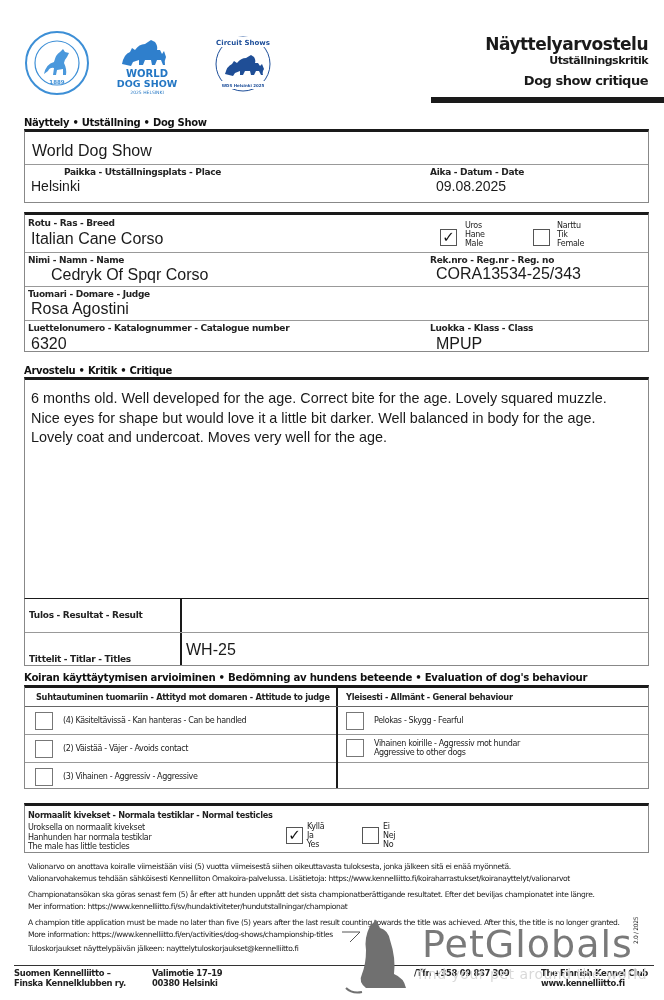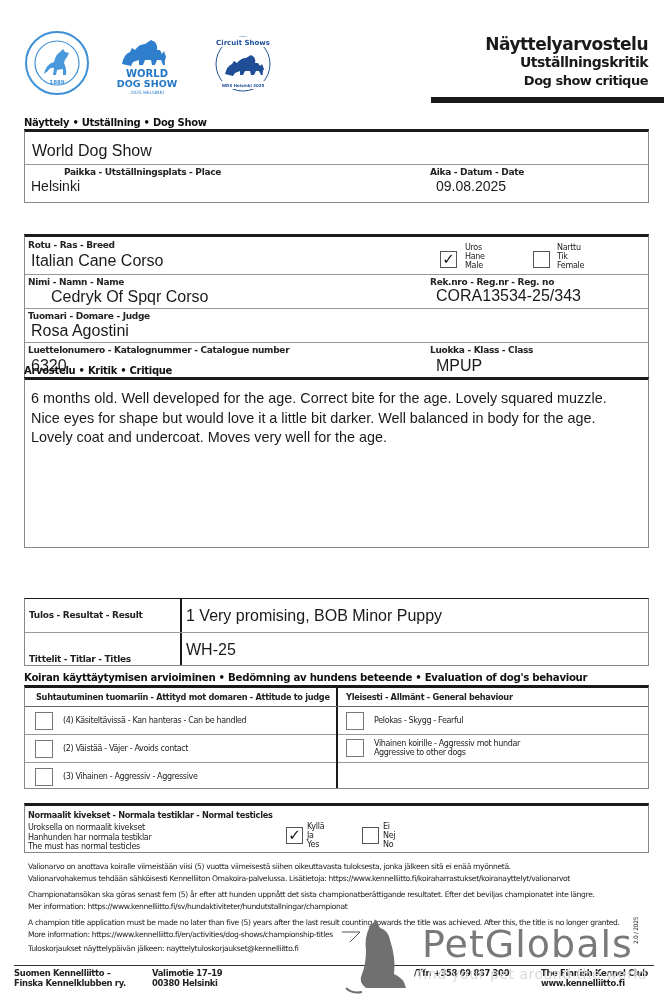--- a/index.html
+++ b/index.html
@@ -45,35 +45,35 @@
     <circle cx="33" cy="30" r="27" fill="none" stroke="#1e4f9a" stroke-width="1"></circle>
     <rect x="6" y="3" width="54" height="10" fill="#fff"></rect>
     <text x="33" y="11" font-size="7" text-anchor="middle" fill="#1e4f9a" font-family="DejaVu Sans, sans-serif" font-weight="bold">Circuit Shows</text>
     <path d="M15 40 q2-8 7-10 l2-3 l3 2 q4-5 9-5 l5-3 l3 2 q2 3 1 6 l3 0 l2 3 l2-2 l2 5 q-2 3-1 6 l-2 0 l-2-4 l-3 0 l-2 4 l-3 0 l-1-4 l-5 0 l-2 4 l-3 0 l0-4 l-5 2 l-2 3 z" fill="#1f4e96"></path>
     <rect x="10" y="47" width="46" height="8" fill="#fff"></rect>
     <text x="33" y="53" font-size="4" text-anchor="middle" fill="#1e4f9a" font-family="DejaVu Sans, sans-serif" font-weight="bold">WDS Helsinki 2025</text>
   </svg>
 </div>
 
 <div class="abs title-main" style="right:16px; top:34px; font-size:17px;">Näyttelyarvostelu</div>
-<div class="abs title-main" style="right:16px; top:54px; font-size:14px;margin-left:36px;">Utställningskritik</div>
+<div class="abs title-main" style="right:16px; top:54px; font-size:11px;margin-left:36px;">Utställningskritik</div>
 <div class="abs title-main" style="right:16px; top:73px; font-size:13px;">Dog show critique</div>
 <div class="abs" style="left:431px; top:97px; width:233px; height:6px; background:#1a1a1a;"></div>
 
 <div class="sect" style="left:24px; top:117px;">Näyttely • Utställning • Dog Show</div>
 <div class="box topbar" style="left:24px; top:129px; width:625px; height:74px;">
   <div class="val" style="position:absolute; left:7px; top:10px; font-size:16px;">World Dog Show</div>
   <div class="hline" style="left:0; right:0; top:32px;"></div>
   <div class="lbl" style="position:absolute; left:3px; top:35px;margin-left:36px;">Paikka - Utställningsplats - Place</div>
   <div class="val" style="position:absolute; left:6px; top:46px; font-size:14px;">Helsinki</div>
   <div class="lbl" style="position:absolute; left:405px; top:35px;">Aika - Datum - Date</div>
   <div class="val" style="position:absolute; left:411px; top:46px; font-size:14px;">09.08.2025</div>
 </div>
 
-<div class="box topbar" style="left:24px; top:234px; width:625px; height:161px;">
+<div class="box topbar" style="left:24px; top:212px; width:625px; height:140px;">
 
   <div class="lbl" style="position:absolute; left:3px; top:3px;">Rotu - Ras - Breed</div>
   <div class="val" style="position:absolute; left:6px; top:15px;">Italian Cane Corso</div>
 
   <div class="chk" style="left:415px; top:14px;">✓</div>
   <div class="small" style="position:absolute; left:440px; top:6px;">
     <div>Uros</div>
       <div>Hane</div>
       <div>Male</div>
   </div>
@@ -98,28 +98,27 @@
 
   <div class="hline" style="left:0; right:0; top:105px;"></div>
 
   <div class="lbl" style="position:absolute; left:3px; top:108px;">Luettelonumero - Katalognummer - Catalogue number</div>
   <div class="val" style="position:absolute; left:6px; top:120px;">6320</div>
   <div class="lbl" style="position:absolute; left:405px; top:108px;">Luokka - Klass - Class</div>
   <div class="val" style="position:absolute; left:411px; top:120px;">MPUP</div>
 </div>
 
 <div class="sect" style="left:24px; top:365px;">Arvostelu • Kritik • Critique</div>
-<div class="box topbar" style="left:24px; top:377px; width:625px; height:171px;">
+<div class="box topbar" style="left:24px; top:377px; width:625px; height:222px;">
   <div style="position:absolute; left:6px; top:9px; right:10px; font-family:'Liberation Sans', sans-serif; font-size:14.4px; line-height:19.5px; color:#1a1a1a;">6 months old. Well developed for the age. Correct bite for the age. Lovely squared muzzle. Nice eyes for shape but would love it a little bit darker. Well balanced in body for the age. Lovely coat and undercoat. Moves very well for the age.</div>
 </div>
 
 <div class="box" style="left:24px; top:598px; width:625px; height:68px; border-top:1px solid #1a1a1a;">
   <div class="vline" style="left:155px; top:0; bottom:0;"></div>
   <div class="lbl" style="position:absolute; left:4px; top:11px;">Tulos - Resultat - Result</div>
-  <div class="val" style="position:absolute; left:161px; top:8px;">1 Very promising, BOB Minor Puppy</div>
   <div class="hline" style="left:0; right:0; top:33px;"></div>
   <div class="lbl" style="position:absolute; left:4px; top:55px;">Tittelit - Titlar - Titles</div>
   <div class="val" style="position:absolute; left:161px; top:42px;">WH-25</div>
 </div>
 
 <div class="sect" style="left:24px; top:672px; font-size:10.2px;">Koiran käyttäytymisen arvioiminen • Bedömning av hundens beteende • Evaluation of dog's behaviour</div>
 <div class="box topbar" style="left:24px; top:685px; width:625px; height:104px;">
   <div class="vline" style="left:311px; top:0; bottom:0;"></div>
   <div class="lbl" style="position:absolute; left:11px; top:4px; font-size:8.2px;">Suhtautuminen tuomariin - Attityd mot domaren - Attitude to judge</div>
   <div class="lbl" style="position:absolute; left:321px; top:4px; font-size:8.2px;">Yleisesti - Allmänt - General behaviour</div>
@@ -143,21 +142,21 @@
     <div>Aggressive to other dogs</div>
   </div>
   <div class="hline" style="left:313px; right:0; top:74px;"></div>
 </div>
 
 <div class="box topbar" style="left:24px; top:803px; width:625px; height:50px; border-right:1px solid #888;">
   <div class="lbl" style="position:absolute; left:3px; top:4px; font-size:8.2px;">Normaalit kivekset - Normala testiklar - Normal testicles</div>
   <div class="small" style="position:absolute; left:3px; top:17px; font-size:8px; line-height:9.5px;">
     <div>Uroksella on normaalit kivekset</div>
       <div>Hanhunden har normala testiklar</div>
-      <div>The must has normal testicles</div>
+      <div>The male has little testicles</div>
   </div>
   <div class="chk" style="left:261px; top:21px;">✓</div>
   <div class="small" style="position:absolute; left:282px; top:16px;">
     <div>Kyllä</div>
       <div>Ja</div>
       <div>Yes</div>
   </div>
   <div class="chk" style="left:337px; top:21px;"></div>
   <div class="small" style="position:absolute; left:358px; top:16px;">
     <div>Ei</div>

